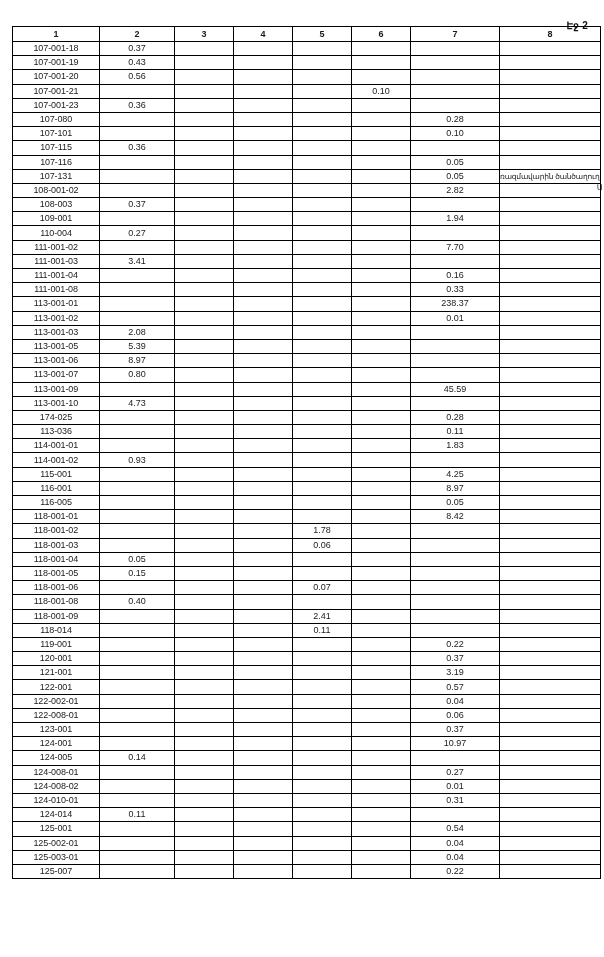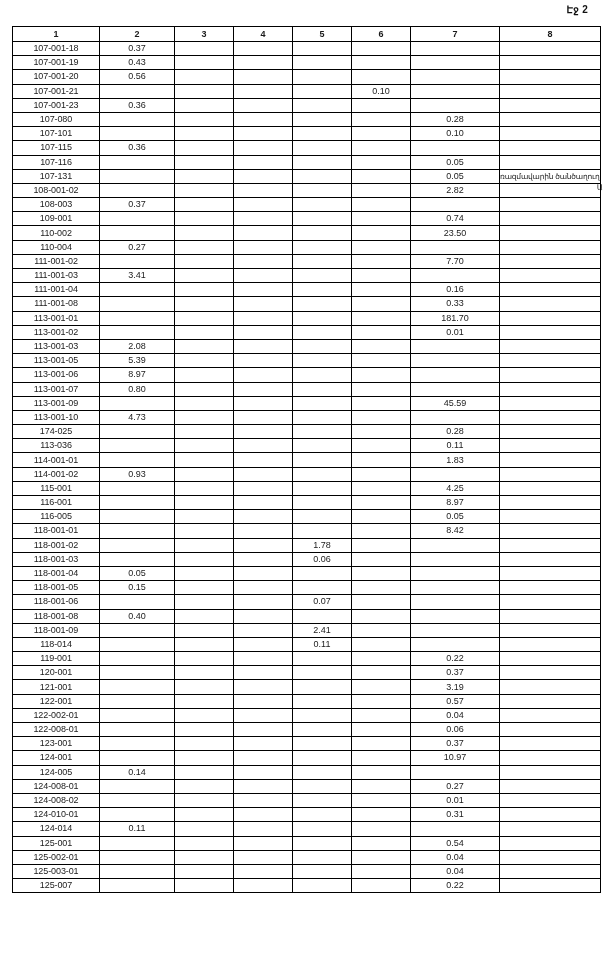--- a/index.html
+++ b/index.html
@@ -17,21 +17,21 @@
   }
   .page {
     position: relative;
     width: 604px;
     height: 957px;
     box-sizing: border-box;
     padding: 0;
   }
   .page-header {
     position: absolute;
-    top: 4px;
+    top: 20px;
     right: 16px;
     font-size: 10px;
     font-weight: bold;
     letter-spacing: 0.3px;
     color: #111;
   }
   .table-wrap {
     position: absolute;
     top: 26px;
     left: 12px;
@@ -226,31 +226,21 @@
             <td class="c6"></td>
             <td class="c7"></td>
           </tr>
           <tr>
             <td class="c0 code">109-001</td>
             <td class="c1"></td>
             <td class="c2"></td>
             <td class="c3"></td>
             <td class="c4"></td>
             <td class="c5"></td>
-            <td class="c6">0.74</td>
-            <td class="c7"></td>
-          </tr>
-          <tr>
-            <td class="c0 code">110-002</td>
-            <td class="c1"></td>
-            <td class="c2"></td>
-            <td class="c3"></td>
-            <td class="c4"></td>
-            <td class="c5"></td>
-            <td class="c6">23.50</td>
+            <td class="c6">1.94</td>
             <td class="c7"></td>
           </tr>
           <tr>
             <td class="c0 code">110-004</td>
             <td class="c1">0.27</td>
             <td class="c2"></td>
             <td class="c3"></td>
             <td class="c4"></td>
             <td class="c5"></td>
             <td class="c6"></td>
@@ -296,21 +286,21 @@
             <td class="c6">0.33</td>
             <td class="c7"></td>
           </tr>
           <tr>
             <td class="c0 code">113-001-01</td>
             <td class="c1"></td>
             <td class="c2"></td>
             <td class="c3"></td>
             <td class="c4"></td>
             <td class="c5"></td>
-            <td class="c6">181.70</td>
+            <td class="c6">238.37</td>
             <td class="c7"></td>
           </tr>
           <tr>
             <td class="c0 code">113-001-02</td>
             <td class="c1"></td>
             <td class="c2"></td>
             <td class="c3"></td>
             <td class="c4"></td>
             <td class="c5"></td>
             <td class="c6">0.01</td>

